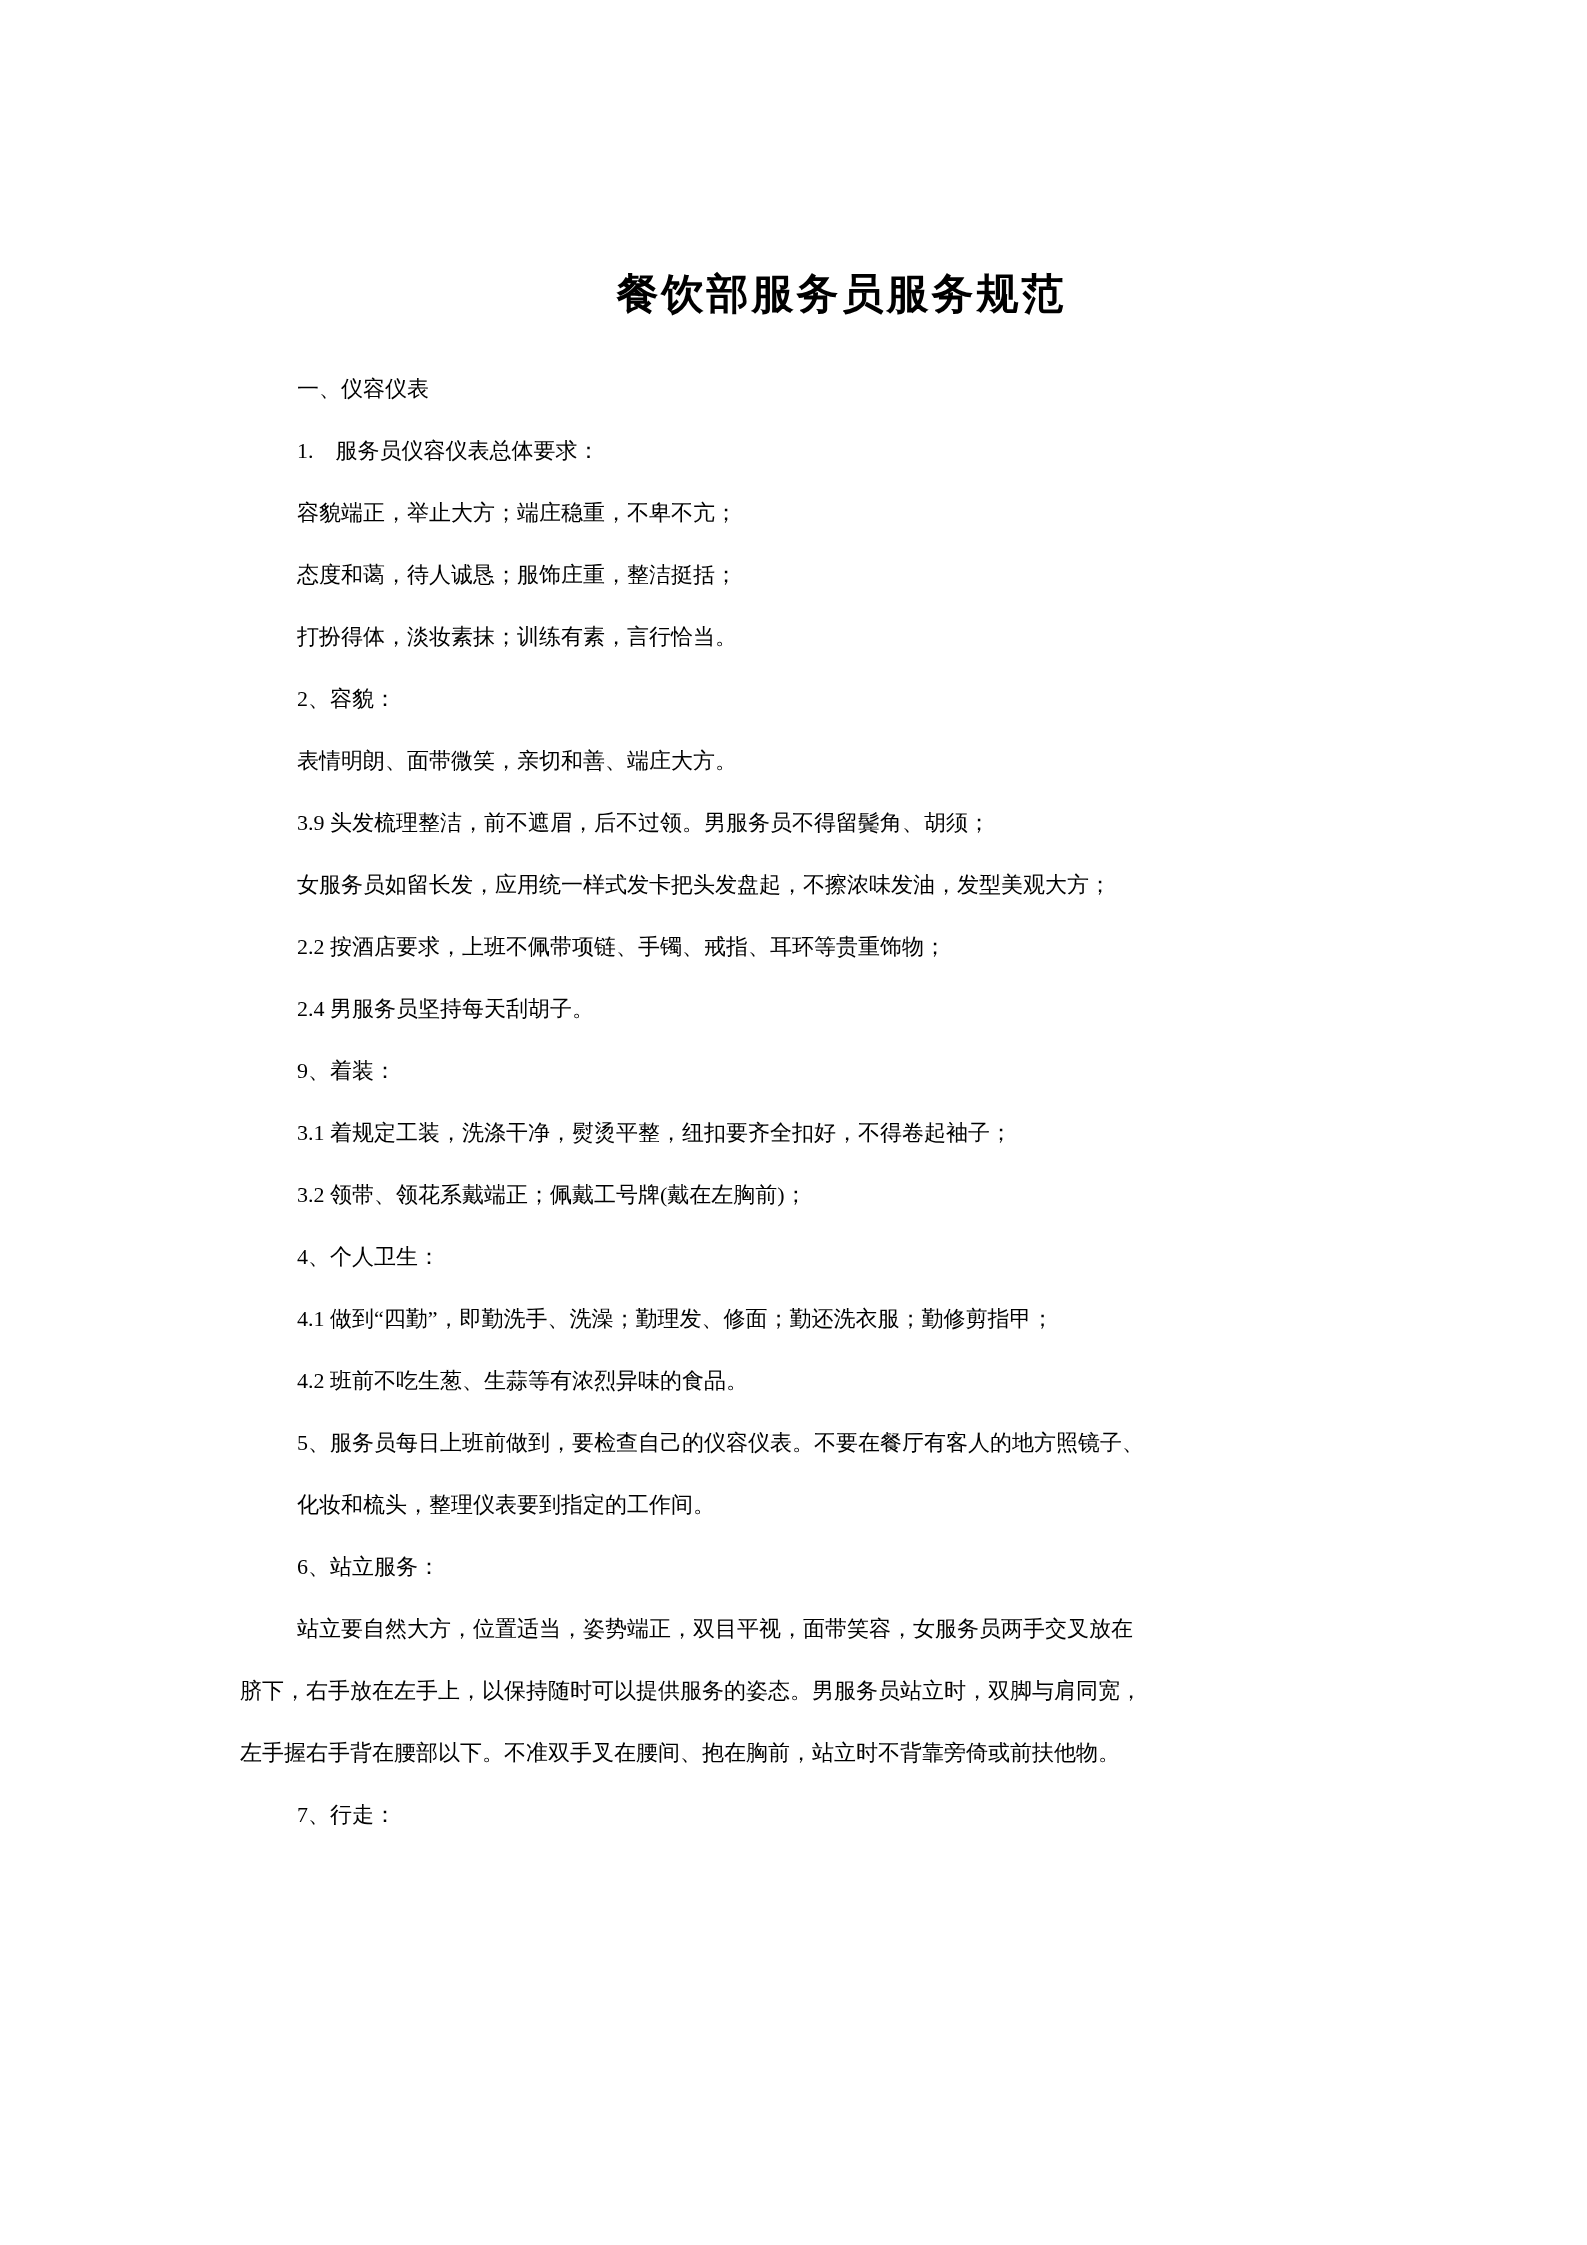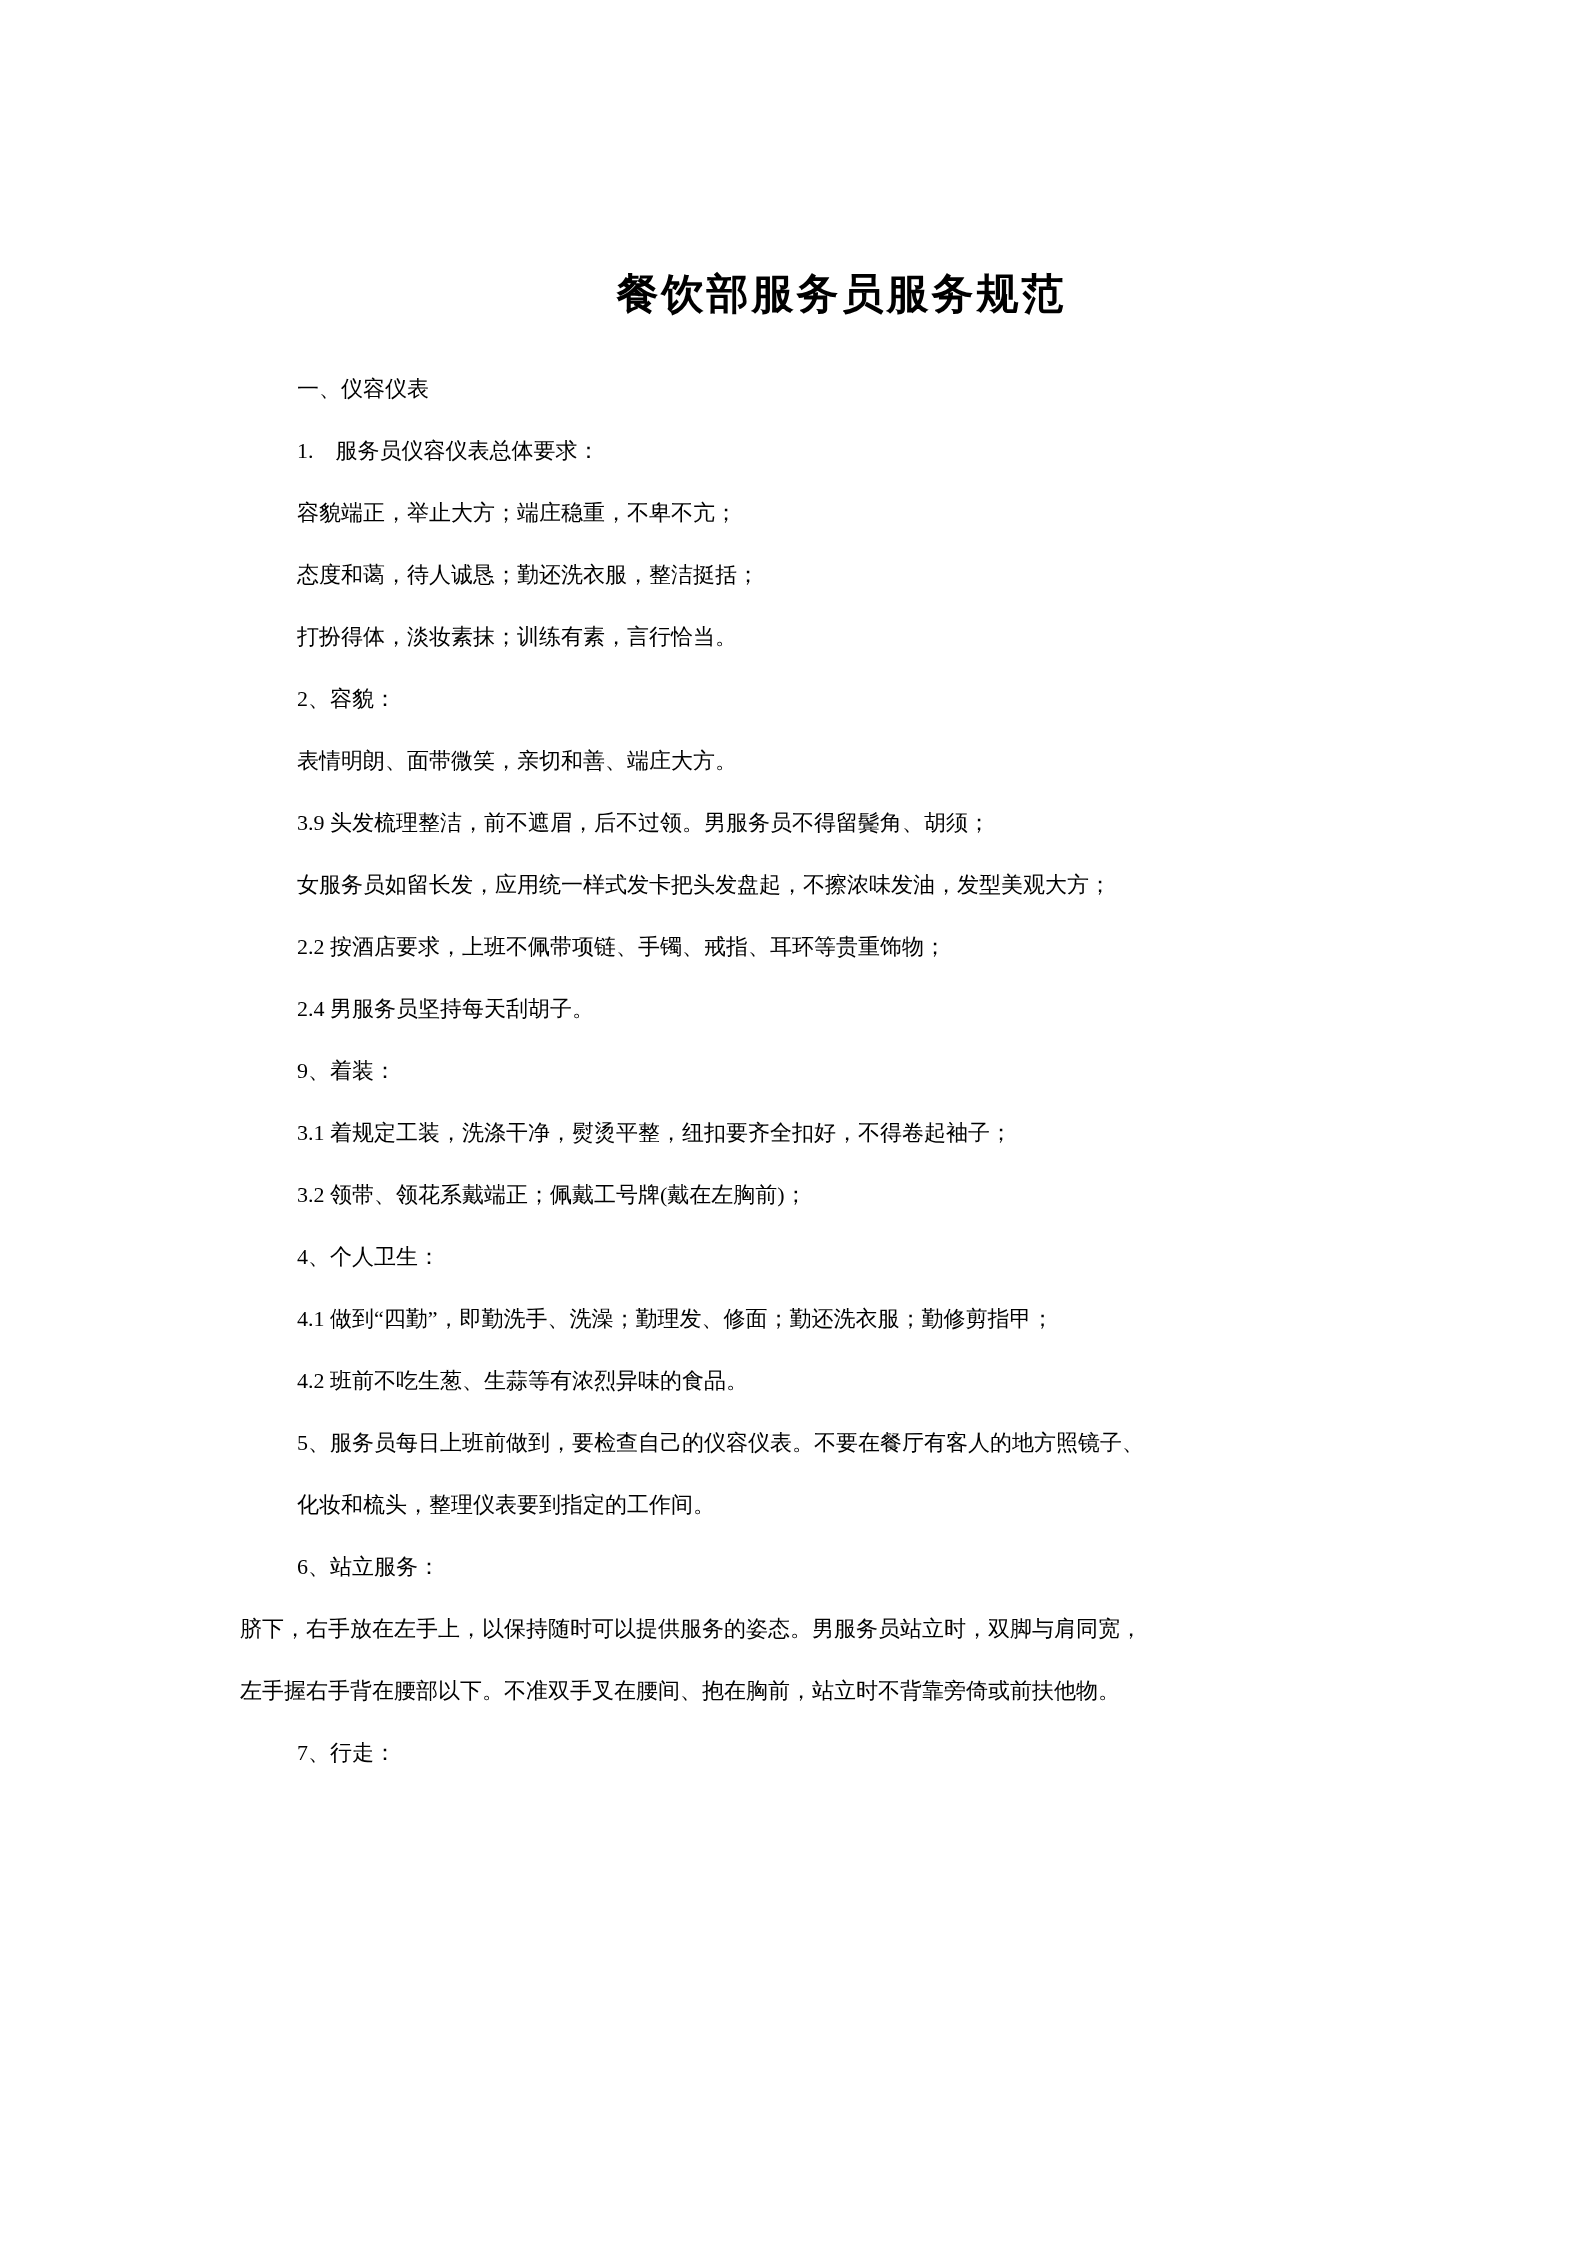--- a/index.html
+++ b/index.html
@@ -50,34 +50,35 @@
 </style>
 </head>
 <body>
 
 <div class="page">
   <div class="doc-title">餐饮部服务员服务规范</div>
   <div class="content">
     <div class="line indent">一、仪容仪表</div>
     <div class="line indent">1.　服务员仪容仪表总体要求：</div>
     <div class="line indent">容貌端正，举止大方；端庄稳重，不卑不亢；</div>
-    <div class="line indent">态度和蔼，待人诚恳；勤还洗衣服，整洁挺括；</div>
+    <div class="line indent">态度和蔼，待人诚恳；服饰庄重，整洁挺括；</div>
     <div class="line indent">打扮得体，淡妆素抹；训练有素，言行恰当。</div>
     <div class="line indent">2、容貌：</div>
     <div class="line indent">表情明朗、面带微笑，亲切和善、端庄大方。</div>
     <div class="line indent">3.9 头发梳理整洁，前不遮眉，后不过领。男服务员不得留鬓角、胡须；</div>
     <div class="line indent">女服务员如留长发，应用统一样式发卡把头发盘起，不擦浓味发油，发型美观大方；</div>
     <div class="line indent">2.2 按酒店要求，上班不佩带项链、手镯、戒指、耳环等贵重饰物；</div>
     <div class="line indent">2.4 男服务员坚持每天刮胡子。</div>
     <div class="line indent">9、着装：</div>
     <div class="line indent">3.1 着规定工装，洗涤干净，熨烫平整，纽扣要齐全扣好，不得卷起袖子；</div>
     <div class="line indent">3.2 领带、领花系戴端正；佩戴工号牌(戴在左胸前)；</div>
     <div class="line indent">4、个人卫生：</div>
     <div class="line indent">4.1 做到“四勤”，即勤洗手、洗澡；勤理发、修面；勤还洗衣服；勤修剪指甲；</div>
     <div class="line indent">4.2 班前不吃生葱、生蒜等有浓烈异味的食品。</div>
     <div class="line indent">5、服务员每日上班前做到，要检查自己的仪容仪表。不要在餐厅有客人的地方照镜子、</div>
     <div class="line indent">化妆和梳头，整理仪表要到指定的工作间。</div>
     <div class="line indent">6、站立服务：</div>
+    <div class="line indent">站立要自然大方，位置适当，姿势端正，双目平视，面带笑容，女服务员两手交叉放在</div>
     <div class="line flush">脐下，右手放在左手上，以保持随时可以提供服务的姿态。男服务员站立时，双脚与肩同宽，</div>
     <div class="line flush">左手握右手背在腰部以下。不准双手叉在腰间、抱在胸前，站立时不背靠旁倚或前扶他物。</div>
     <div class="line indent">7、行走：</div>
   </div>
 </div>
 
 </body></html>

